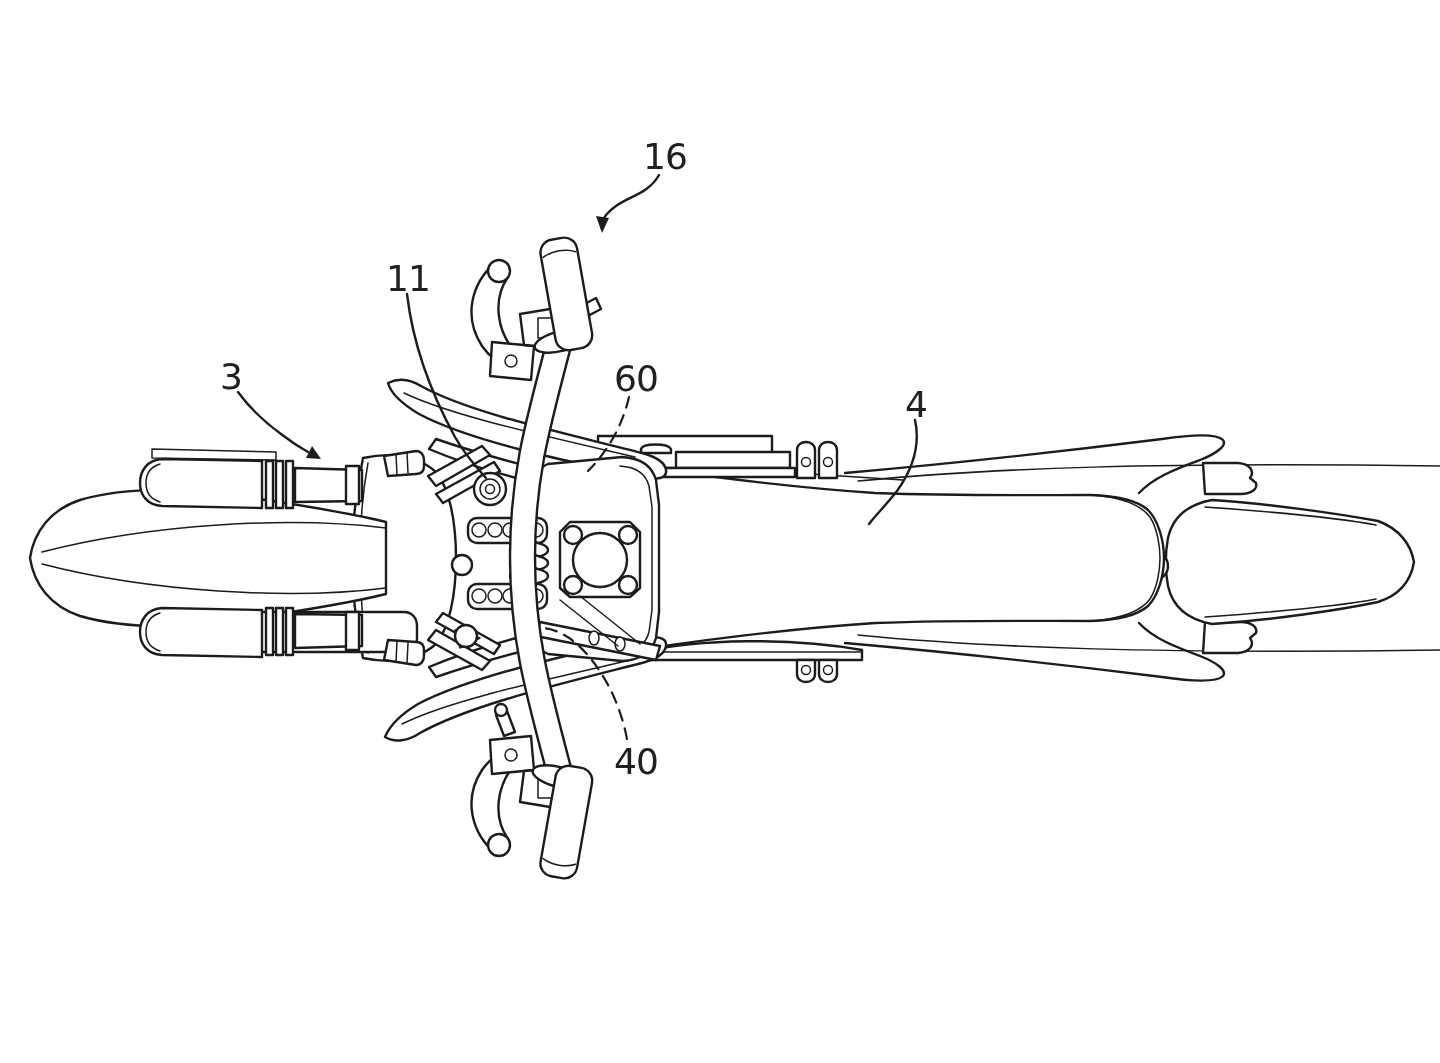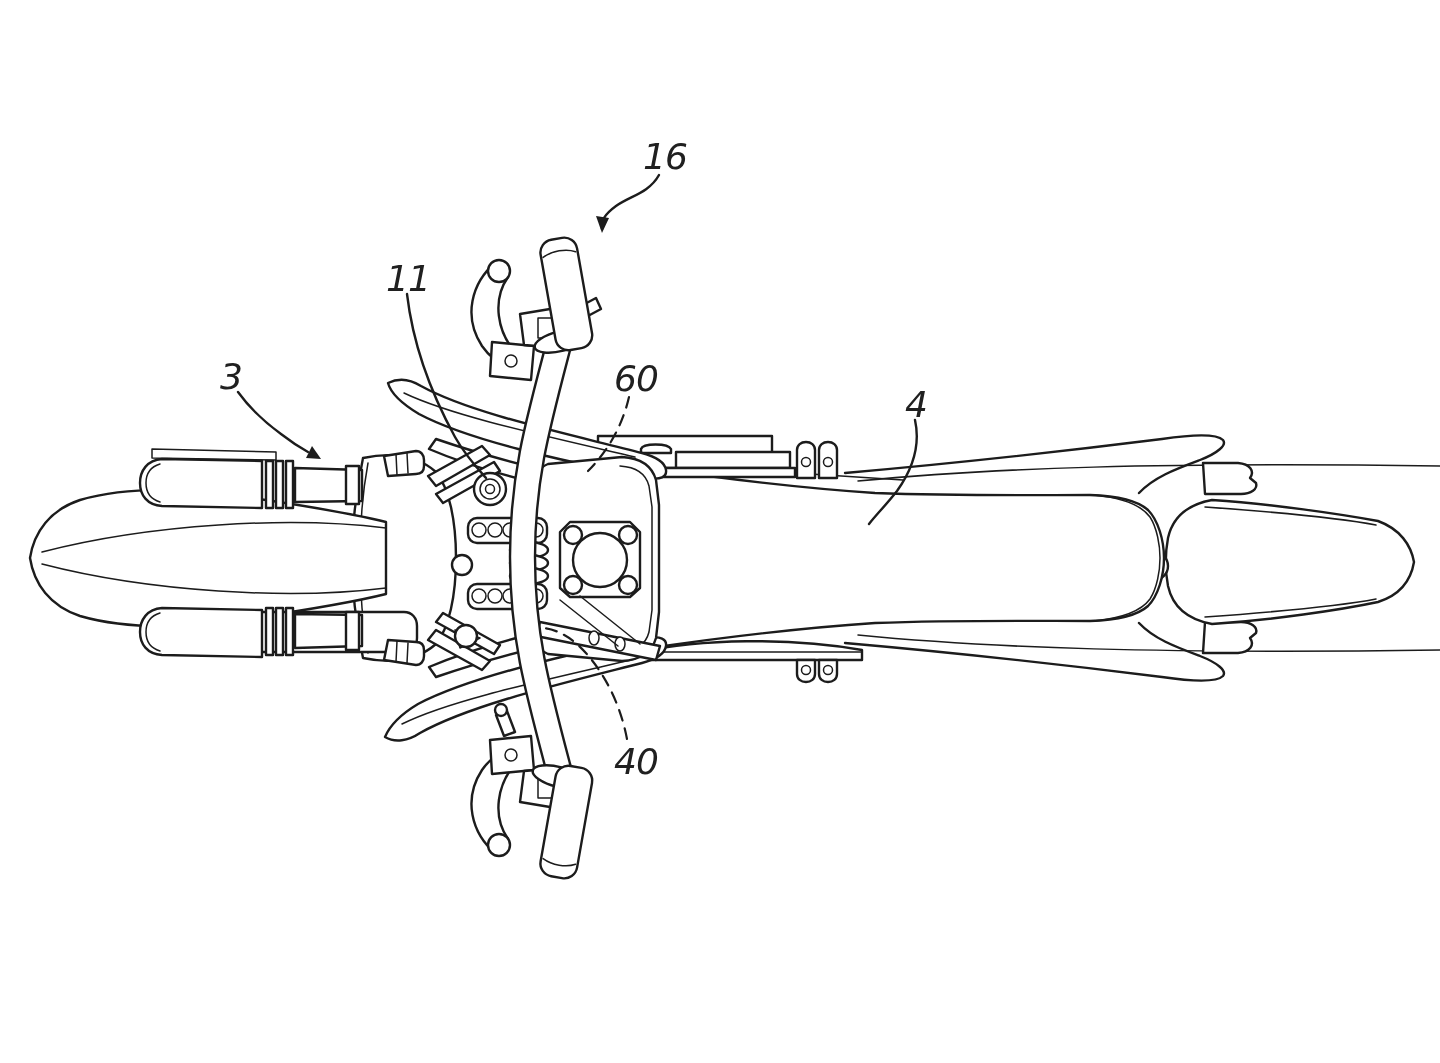--- a/index.html
+++ b/index.html
@@ -1,17 +1,17 @@
 <!DOCTYPE html>
 <html><head>
 <meta charset="utf-8">
 <style>
   html,body{margin:0;padding:0;background:#ffffff;}
   .page{position:relative;width:1440px;height:1063px;background:#ffffff;overflow:hidden;
-        font-family:"DejaVu Sans",sans-serif;font-style:italic;}
+        font-family:"DejaVu Sans",sans-serif;}
   svg{display:block;width:1440px;height:1063px;}
   .ln   {fill:none;stroke:#1c1c1c;stroke-width:2.4;stroke-linecap:round;stroke-linejoin:round;}
   .lnf  {fill:#ffffff;stroke:#1c1c1c;stroke-width:2.4;stroke-linecap:round;stroke-linejoin:round;}
   .thin {fill:none;stroke:#1c1c1c;stroke-width:1.5;stroke-linecap:round;stroke-linejoin:round;}
   .thinf{fill:#ffffff;stroke:#1c1c1c;stroke-width:1.5;stroke-linecap:round;stroke-linejoin:round;}
   .dash {fill:none;stroke:#1c1c1c;stroke-width:2.2;stroke-dasharray:11 8;stroke-linecap:round;}
   .arrow{fill:#1c1c1c;stroke:none;}
   .ref  {font-family:"DejaVu Sans",sans-serif;font-size:36px;letter-spacing:-1px;fill:#202020;
          text-anchor:middle;}
 </style>

